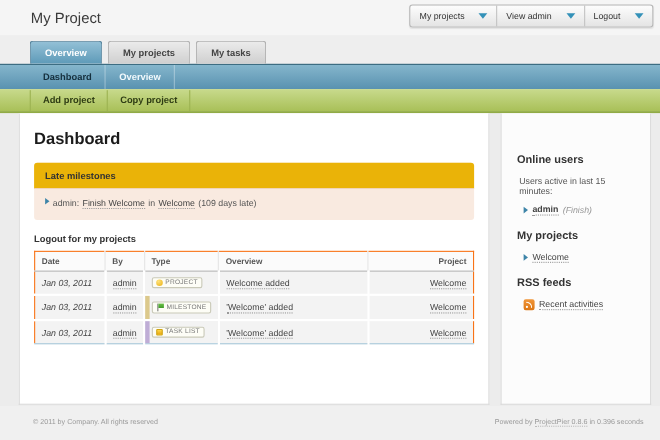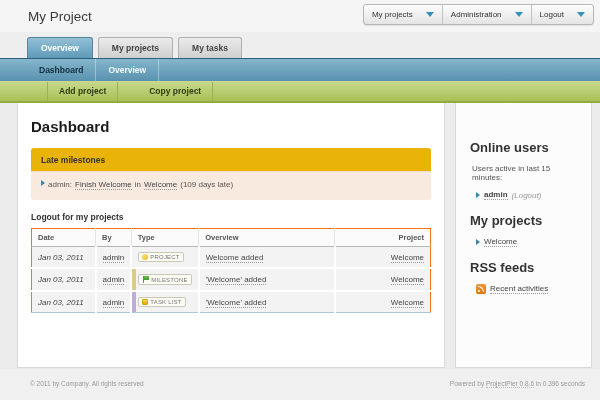--- a/index.html
+++ b/index.html
@@ -47,21 +47,21 @@
   .crumb { line-height:22px; padding:0 12px; font-size:8.5px; font-weight:bold;
     color:#f2f9fc; border-right:1px solid rgba(255,255,255,.35); cursor:pointer; }
   .crumb.current { color:#152f3d; }
 
   
   .actionbar {
     height:22px; background:linear-gradient(#c8da8d,#a9c058);
     border-bottom:2px solid #91ab45; padding-left:27px; display:flex; align-items:center;
   }
   .action { line-height:19px; padding:0 11px; font-size:8.5px; font-weight:bold;
-    color:#2f3d14; border-right:1px solid #9cb251; cursor:pointer;margin-left:20px; }
+    color:#2f3d14; border-right:1px solid #9cb251; cursor:pointer; }
   .action:first-child { border-left:1px solid #9cb251; }
 
   
   .content { position:relative; height:266px; background:#ececec; }
   .main-panel {
     position:absolute; left:17px; top:0; width:428px; height:265px;
     background:#fff; border:1px solid #d9d9d9; border-top:none; padding:12px 13px;
   }
   .side-panel {
     position:absolute; left:455px; top:0; width:137px; height:265px;
@@ -104,21 +104,21 @@
     background:radial-gradient(circle at 35% 30%, #ffe27a, #eab010); }
   .ic-milestone { width:7px; height:7px; position:relative; flex:none; }
   .ic-milestone::before { content:""; position:absolute; left:1px; top:0;
     width:1px; height:7px; background:#7a7a7a; }
   .ic-milestone::after { content:""; position:absolute; left:2px; top:0;
     width:5px; height:4px; background:linear-gradient(#6cc24a,#3f9a28); }
   .ic-tasklist { width:6px; height:6px; border-radius:1px; flex:none;
     background:linear-gradient(#ffd84a,#e8a60f); border:1px solid #cfa312; }
 
   
-  .side-h { font-size:13px; font-weight:bold; color:#333; margin-bottom:9px; }
+  .side-h { font-size:10px; font-weight:bold; color:#333; margin-bottom:9px; }
   .side-sub { font-size:8px; color:#555; margin:0 0 8px 2px; }
   .side-item { display:flex; align-items:center; gap:4px; margin:0 0 13px 6px; font-size:8px; color:#555; }
   .side-item .b { font-weight:bold; }
   .company { font-style:italic; color:#999; }
   .rss-icon { position:relative; width:10px; height:10px; flex:none;
     background:linear-gradient(#f0963a,#dd7612); border-radius:2px; display:inline-block; }
   .rss-icon::before { content:""; position:absolute; left:2px; bottom:2px;
     width:2px; height:2px; background:#fff; border-radius:50%; }
   .rss-icon::after { content:""; position:absolute; left:2px; bottom:2px;
     width:5px; height:5px; border:1.5px solid #fff; border-bottom:none; border-left:none;
@@ -135,21 +135,21 @@
 <div class="page">
 
   <div class="header">
     <div class="app-title">My Project</div>
     <div class="topmenu">
       <div class="menu-btn">
         <span class="lbl">My projects</span>
         <span class="caret"></span>
       </div>
       <div class="menu-btn">
-        <span class="lbl">Administration</span>
+        <span class="lbl">View admin</span>
         <span class="caret"></span>
       </div>
       <div class="menu-btn">
         <span class="lbl">Logout</span>
         <span class="caret"></span>
       </div>
     </div>
   </div>
 
   <div class="tabstrip">
@@ -247,21 +247,21 @@
         </tbody>
       </table>
     </div>
 
     <div class="side-panel">
       <div class="side-h">Online users</div>
       <div class="side-sub">Users active in last 15 minutes:</div>
       <div class="side-item">
         <span class="arrow-r"></span>
         <a class="dlink b">admin</a>
-        <span class="company">(Logout)</span>
+        <span class="company">(Finish)</span>
       </div>
 
       <div class="side-h">My projects</div>
       <div class="side-item">
         <span class="arrow-r"></span>
         <a class="dlink">Welcome</a>
       </div>
 
       <div class="side-h">RSS feeds</div>
       <div class="side-item">

